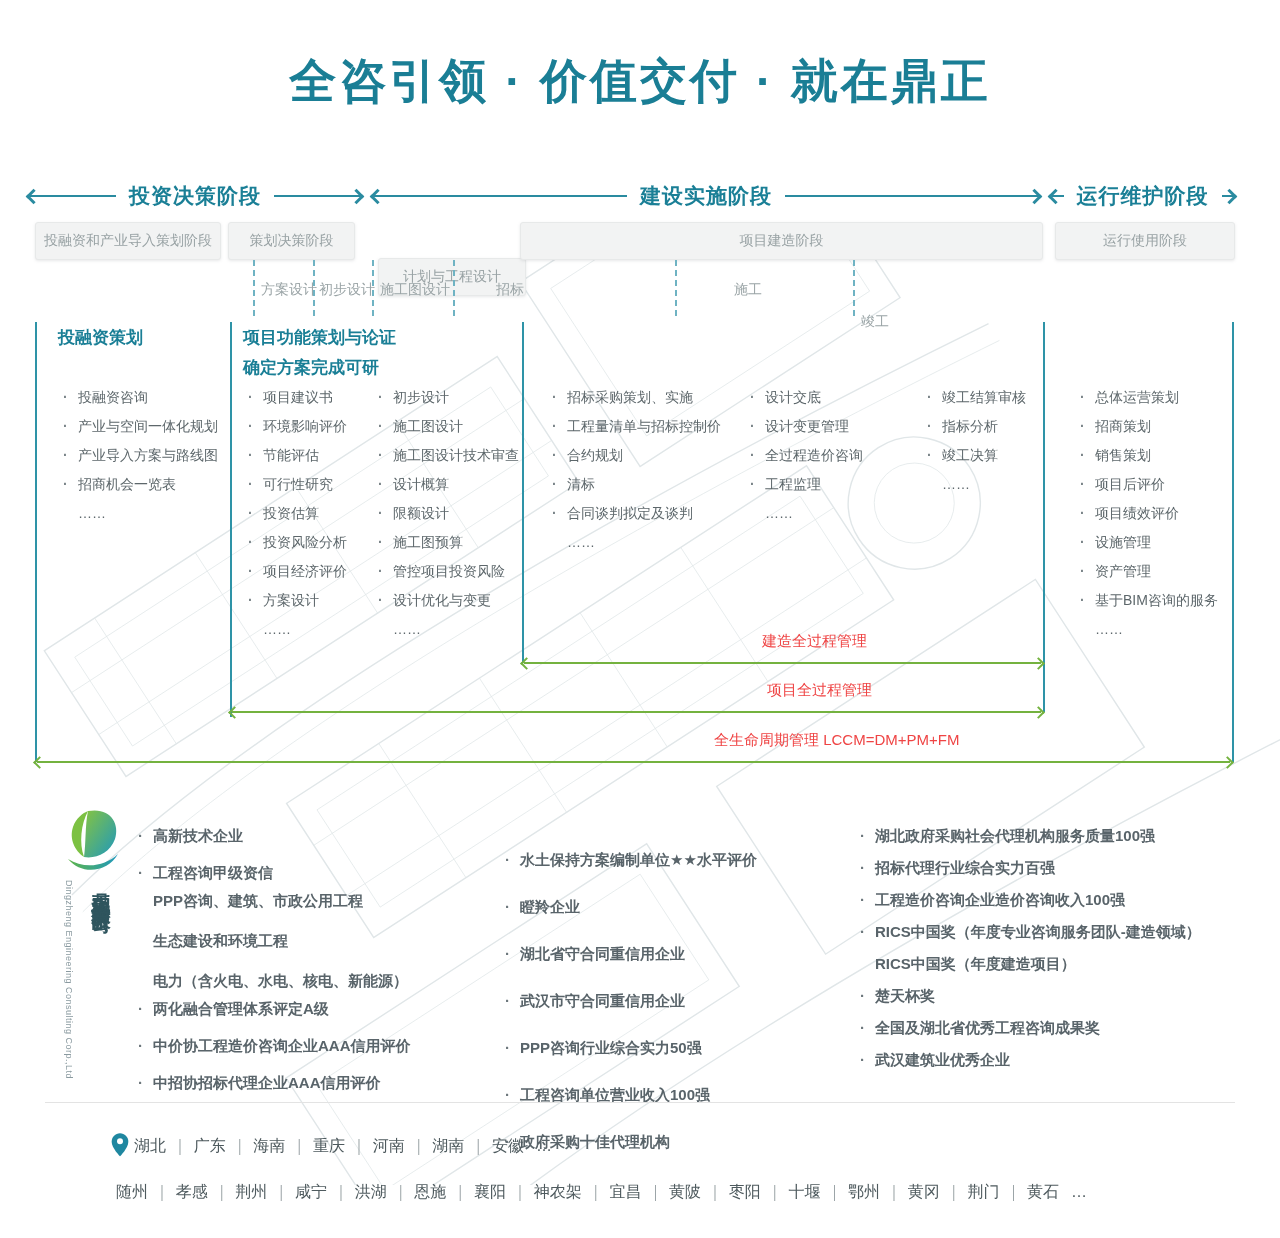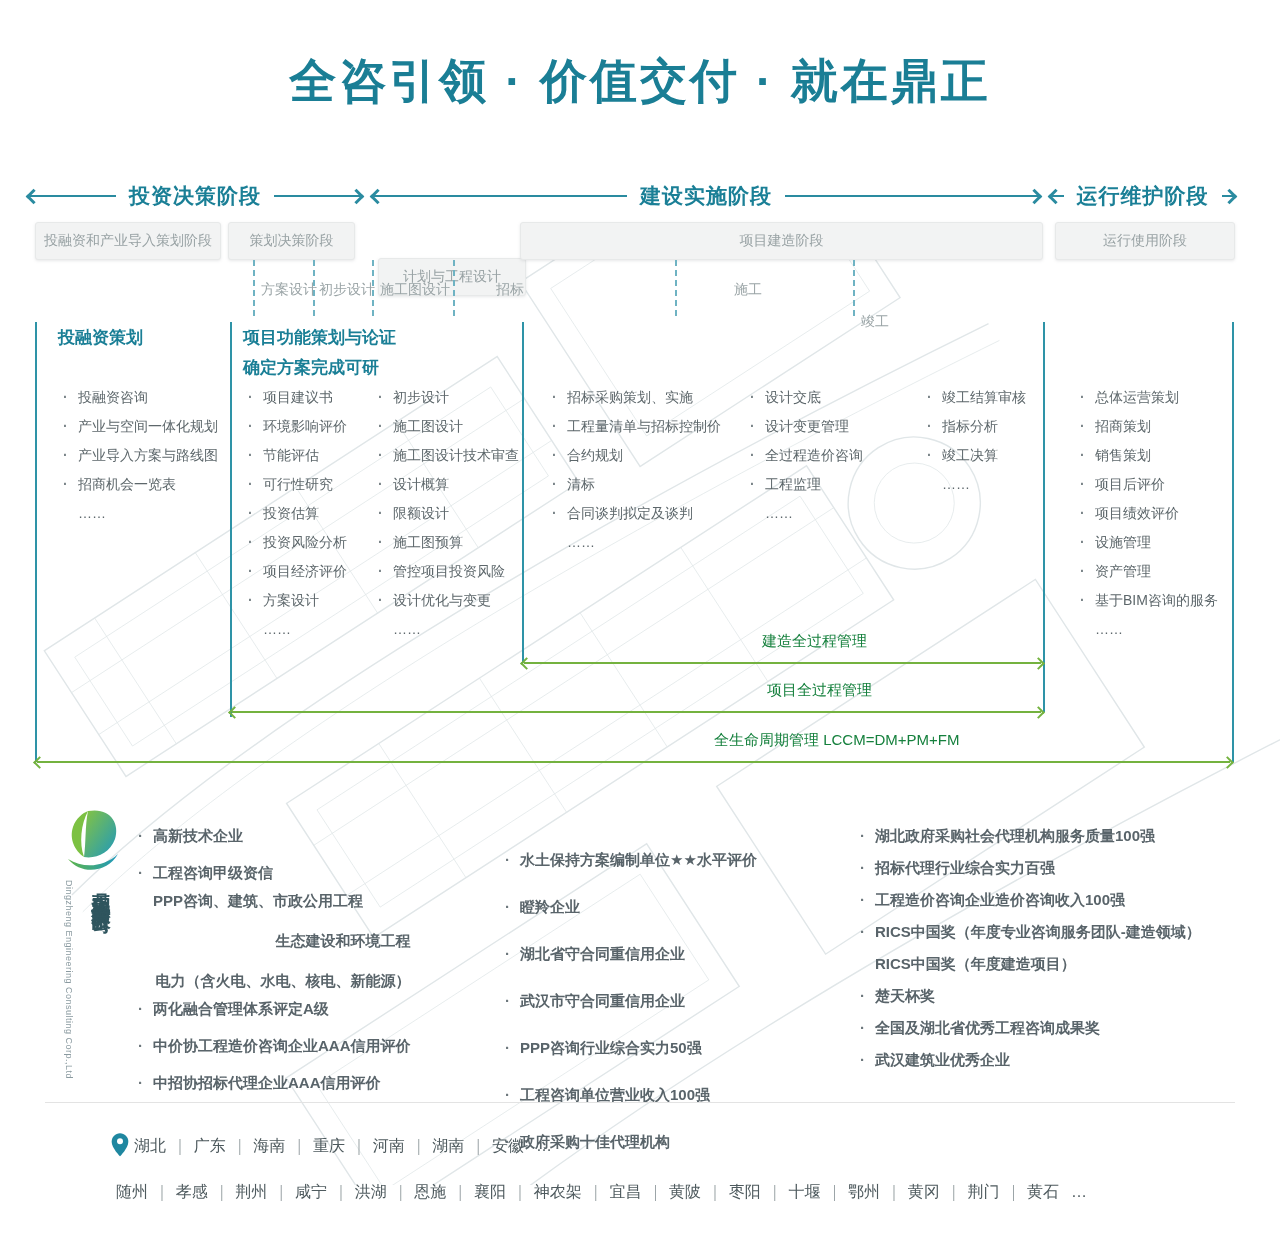--- a/index.html
+++ b/index.html
@@ -49,34 +49,34 @@
   .col-list li{position:relative;padding-left:16px;margin-bottom:11px;line-height:18px;white-space:nowrap;}
   .col-list li::before{content:"·";position:absolute;left:1px;top:0;color:#7a8488;font-weight:700;}
   .col-list li.cont::before{content:"";}
 
   
   .garrow{position:absolute;display:flex;align-items:center;height:12px;}
   .gline{flex:1;height:2px;background:#74b23f;}
   .gchev{width:9px;height:9px;border-left:2px solid #74b23f;border-bottom:2px solid #74b23f;flex:none;box-sizing:border-box;}
   .gchev.cl{transform:rotate(45deg);margin-right:-7px;}
   .gchev.cr{transform:rotate(225deg);margin-left:-7px;}
-  .glabel{position:absolute;color:#15803d;font-size:15px;white-space:nowrap;}
+  .glabel{position:absolute;color:#ef4444;font-size:15px;white-space:nowrap;}
 
   
   .logo{position:absolute;left:56px;top:806px;}
   .cname{position:absolute;left:88px;top:878px;writing-mode:vertical-rl;font-size:19px;font-weight:700;
     color:#2f555e;letter-spacing:2px;}
   .cname-en{position:absolute;left:64px;top:880px;writing-mode:vertical-rl;font-size:9px;color:#8a9aa0;letter-spacing:.5px;}
 
   .qual-list{position:absolute;list-style:none;margin:0;padding:0;font-size:15px;color:#59646a;}
   .qual-list li{position:relative;padding-left:15px;line-height:23px;white-space:nowrap;font-weight:bold;}
   .qual-list li::before{content:"·";position:absolute;left:0;top:0;color:#6c777c;}
   .qual-list li.cont::before{content:"";}
   .q1 li{margin-bottom:14px;} .q1 li.cont{margin-top:-9px;margin-bottom:5px;}
-  .q1 li.cont + li.cont{margin-top:17px;text-align:right;}
+  .q1 li.cont + li.cont{margin-top:17px;}
   .q2 li{margin-bottom:14px;margin-top:24px;}
   .q3 li{margin-bottom:9px;}
 
   
   .footer-divider{position:absolute;left:45px;top:1102px;width:1190px;height:1px;background:#e3e3e3;}
   .pin{position:absolute;left:110px;top:1132px;}
   .loc-list{position:absolute;list-style:none;margin:0;padding:0;font-size:16px;color:#4e5a5e;white-space:nowrap;}
   .loc-list li{display:inline;}
   .loc-list li + li::before{content:"｜";padding:0 6px;color:#9aa3a6;font-weight:400;}
   .loc1{left:134px;top:1136px;} .loc2{left:116px;top:1182px;}

